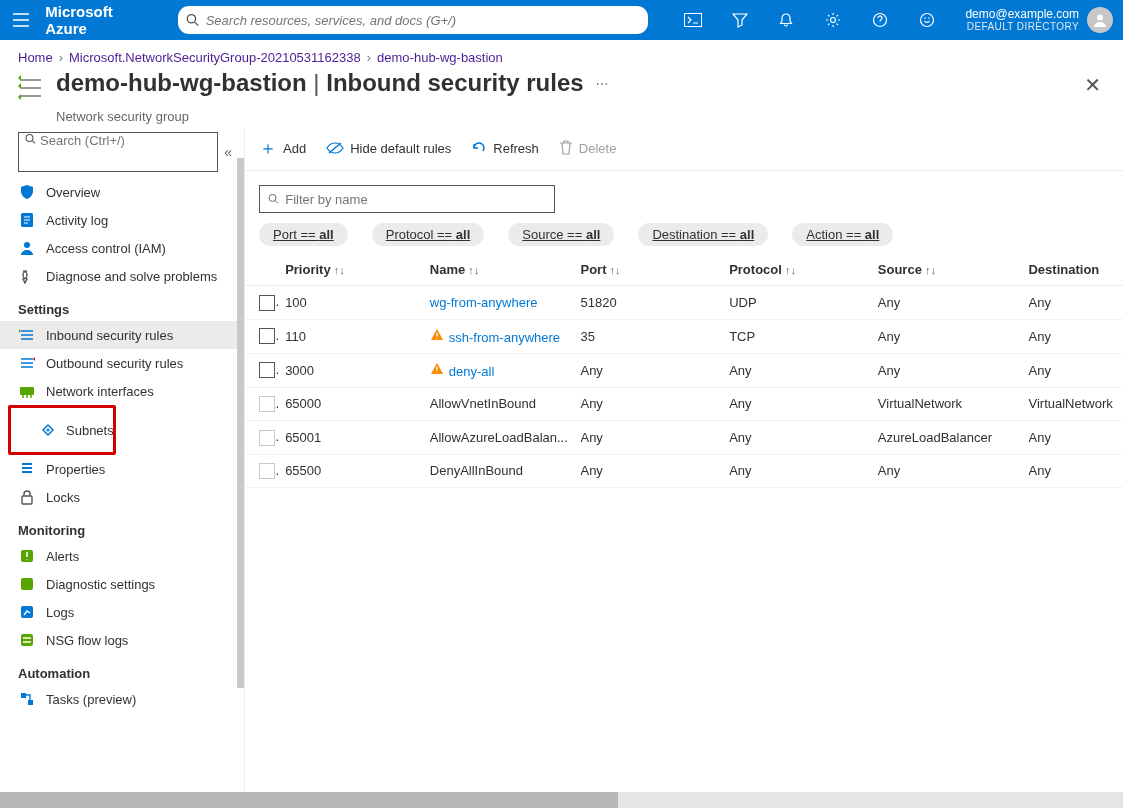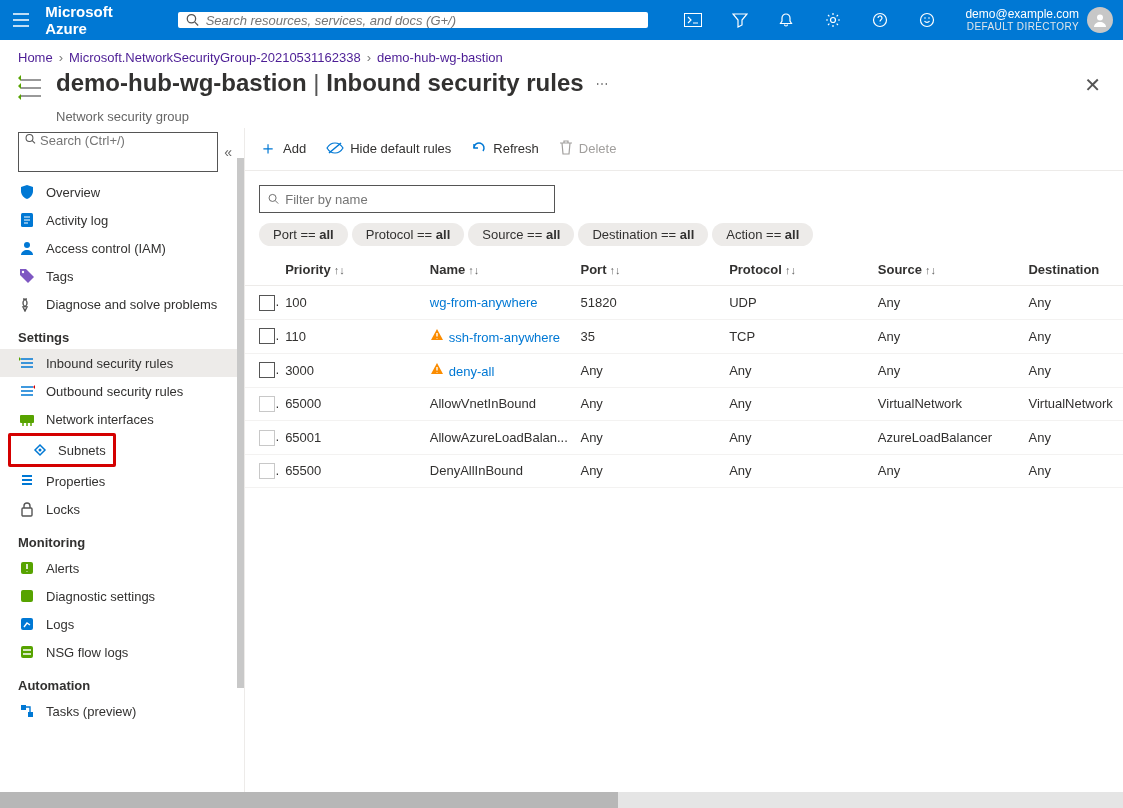--- a/index.html
+++ b/index.html
@@ -2,21 +2,21 @@
 <html><head>
 <meta charset="utf-8">
 <style>
   * { box-sizing: border-box; margin: 0; padding: 0; }
   body { font-family: "Segoe UI", -apple-system, sans-serif; font-size: 13px; color: #323130; background: #fff; width: 1123px; height: 808px; overflow: hidden; }
 
   
   .topbar { height: 40px; background: #0078d4; display: flex; align-items: center; color: #fff; padding: 0 10px; gap: 14px; }
   .menu-btn { width: 22px; height: 22px; display:flex; align-items:center; justify-content:center; cursor:pointer; }
   .brand { font-size: 15px; font-weight: 700; margin-right: 10px; }
-  .searchbox { flex: 0 0 470px; background:#fff; border-radius:2px; height:16px; display:flex; align-items:center; padding:0 8px; color:#555; gap:6px; }
+  .searchbox { flex: 0 0 470px; background:#fff; border-radius:11px; height:28px; display:flex; align-items:center; padding:0 8px; color:#555; gap:6px; }
   .searchbox input { border:none; outline:none; width:100%; font-size:13px; font-style: italic; color:#555; background:transparent; }
   .topbar-spacer { flex:1; }
   .topbar .icon-btn { width:34px; height:34px; display:flex; align-items:center; justify-content:center; cursor:pointer; }
   .account { text-align:right; line-height:1.2; font-size:12px; display:flex; align-items:center; gap:8px; margin-left:8px; }
   .account .sub { font-size:10px; letter-spacing:0.4px; color:#e1e6ea; }
   .avatar { width:26px; height:26px; border-radius:50%; background:#c7c7c7; display:flex; align-items:center; justify-content:center; color:#fff; }
 
   
   .breadcrumb { padding: 10px 18px 0 18px; font-size: 13px; color:#0078d4; display:flex; align-items:center; gap:6px; }
   .breadcrumb a { color:#4c1d95; text-decoration:none; cursor:pointer; }
@@ -37,34 +37,34 @@
   .sb-scrollthumb { position:absolute; right:0; top:30px; width:7px; height:530px; background:#c8c8c8; }
   .sb-search { margin: 0 12px 6px 18px; display:flex; align-items:center; gap:6px; }
   .sb-search .box { border:1px solid #555; height:40px; padding:0 6px; display:flex; align-items:flex-start; gap:4px; width:208px; }
   .sb-search input { border:none; outline:none; font-size:13px; width:100%; }
   .collapse { color:#666; cursor:pointer; font-size:14px; }
   .sb-item { display:flex; align-items:center; gap:10px; padding: 6px 12px 6px 18px; cursor:pointer; }
   .sb-item.active { background:#EDEBE9; }
   .sb-item .ic { width:18px; display:flex; justify-content:center; color:#666; }
   .sb-sect { padding: 12px 18px 4px 18px; font-weight:600; color:#323130; }
   .highlight-box { border: 3px solid #d40000; border-radius:2px; padding: 0; margin-left: 8px; margin-right: 128px; }
-  .highlight-box .sb-item { padding-left:21px; margin:0;align-items:center; }
+  .highlight-box .sb-item { padding-left:21px; margin:8px;align-items:center; }
 
   
   .content { flex:1; padding: 4px 0 0 0; position:relative; overflow:hidden; }
   .toolbar { display:flex; align-items:center; gap:20px; padding: 4px 14px 10px 14px; border-bottom:1px solid #EDEBE9; }
   .tb-btn { display:flex; align-items:center; gap:6px; color:#323130; cursor:pointer; }
   .tb-btn .ic { color:#0078d4; }
   .tb-btn.disabled { color:#a19f9d; cursor:default; }
   .tb-btn.disabled .ic { color:#a19f9d; }
 
   .filter-input { margin:14px 0 10px 14px; width:296px; border:1px solid #555; height:28px; display:flex; align-items:center; padding:0 8px; gap:6px; }
   .filter-input input { border:none; outline:none; font-size:13px; width:100%; }
 
-  .pills { display:flex; gap:4px; margin: 4px 0 8px 14px; }
+  .pills { display:flex; gap:24px; margin: 4px 0 8px 14px; text-decoration: underline; }
   .pill { background:#EDEBE9; border-radius:14px; padding:4px 14px; font-size:13px; cursor:pointer; }
   .pill b { font-weight:600; }
 
   .tbl-wrap { overflow-x:hidden; margin-left:0; }
   table { border-collapse: collapse; width: 100%; table-layout: fixed; }
   th, td { text-align:left; padding: 8px 6px; white-space:nowrap; overflow:hidden; text-overflow:ellipsis; }
   th { font-weight:600; border-bottom:1px solid #EDEBE9; }
   thead th .sort { color:#666; font-size:11px; margin-left:3px; }
   tbody tr { border-bottom: 1px solid #F3F2F1; }
   td.link { color:#0078d4; cursor:pointer; }
@@ -207,29 +207,20 @@
           <span>Activity log</span>
         </div>
         <div class="sb-item">
           <span class="ic">
             <svg width="16" height="16" viewBox="0 0 16 16">
               <circle cx="8" cy="5" r="3" fill="#0078d4"></circle>
               <path d="M2 15c0-3 3-5 6-5s6 2 6 5" fill="#0078d4"></path>
             </svg>
           </span>
           <span>Access control (IAM)</span>
-        </div>
-        <div class="sb-item">
-          <span class="ic">
-            <svg width="16" height="16" viewBox="0 0 16 16">
-              <path d="M1 7V1h6l8 8-6 6z" fill="#7e57c2"></path>
-              <circle cx="4" cy="4" r="1.2" fill="#fff"></circle>
-            </svg>
-          </span>
-          <span>Tags</span>
         </div>
         <div class="sb-item">
           <span class="ic">
             <svg width="16" height="16" viewBox="0 0 16 16">
               <path d="M4 3a4 4 0 010 8H4l2 4 2-4h0a4 4 0 110-8" fill="none" stroke="#555" stroke-width="1.4"></path>
             </svg>
           </span>
           <span>Diagnose and solve problems</span>
         </div>
       </div>

